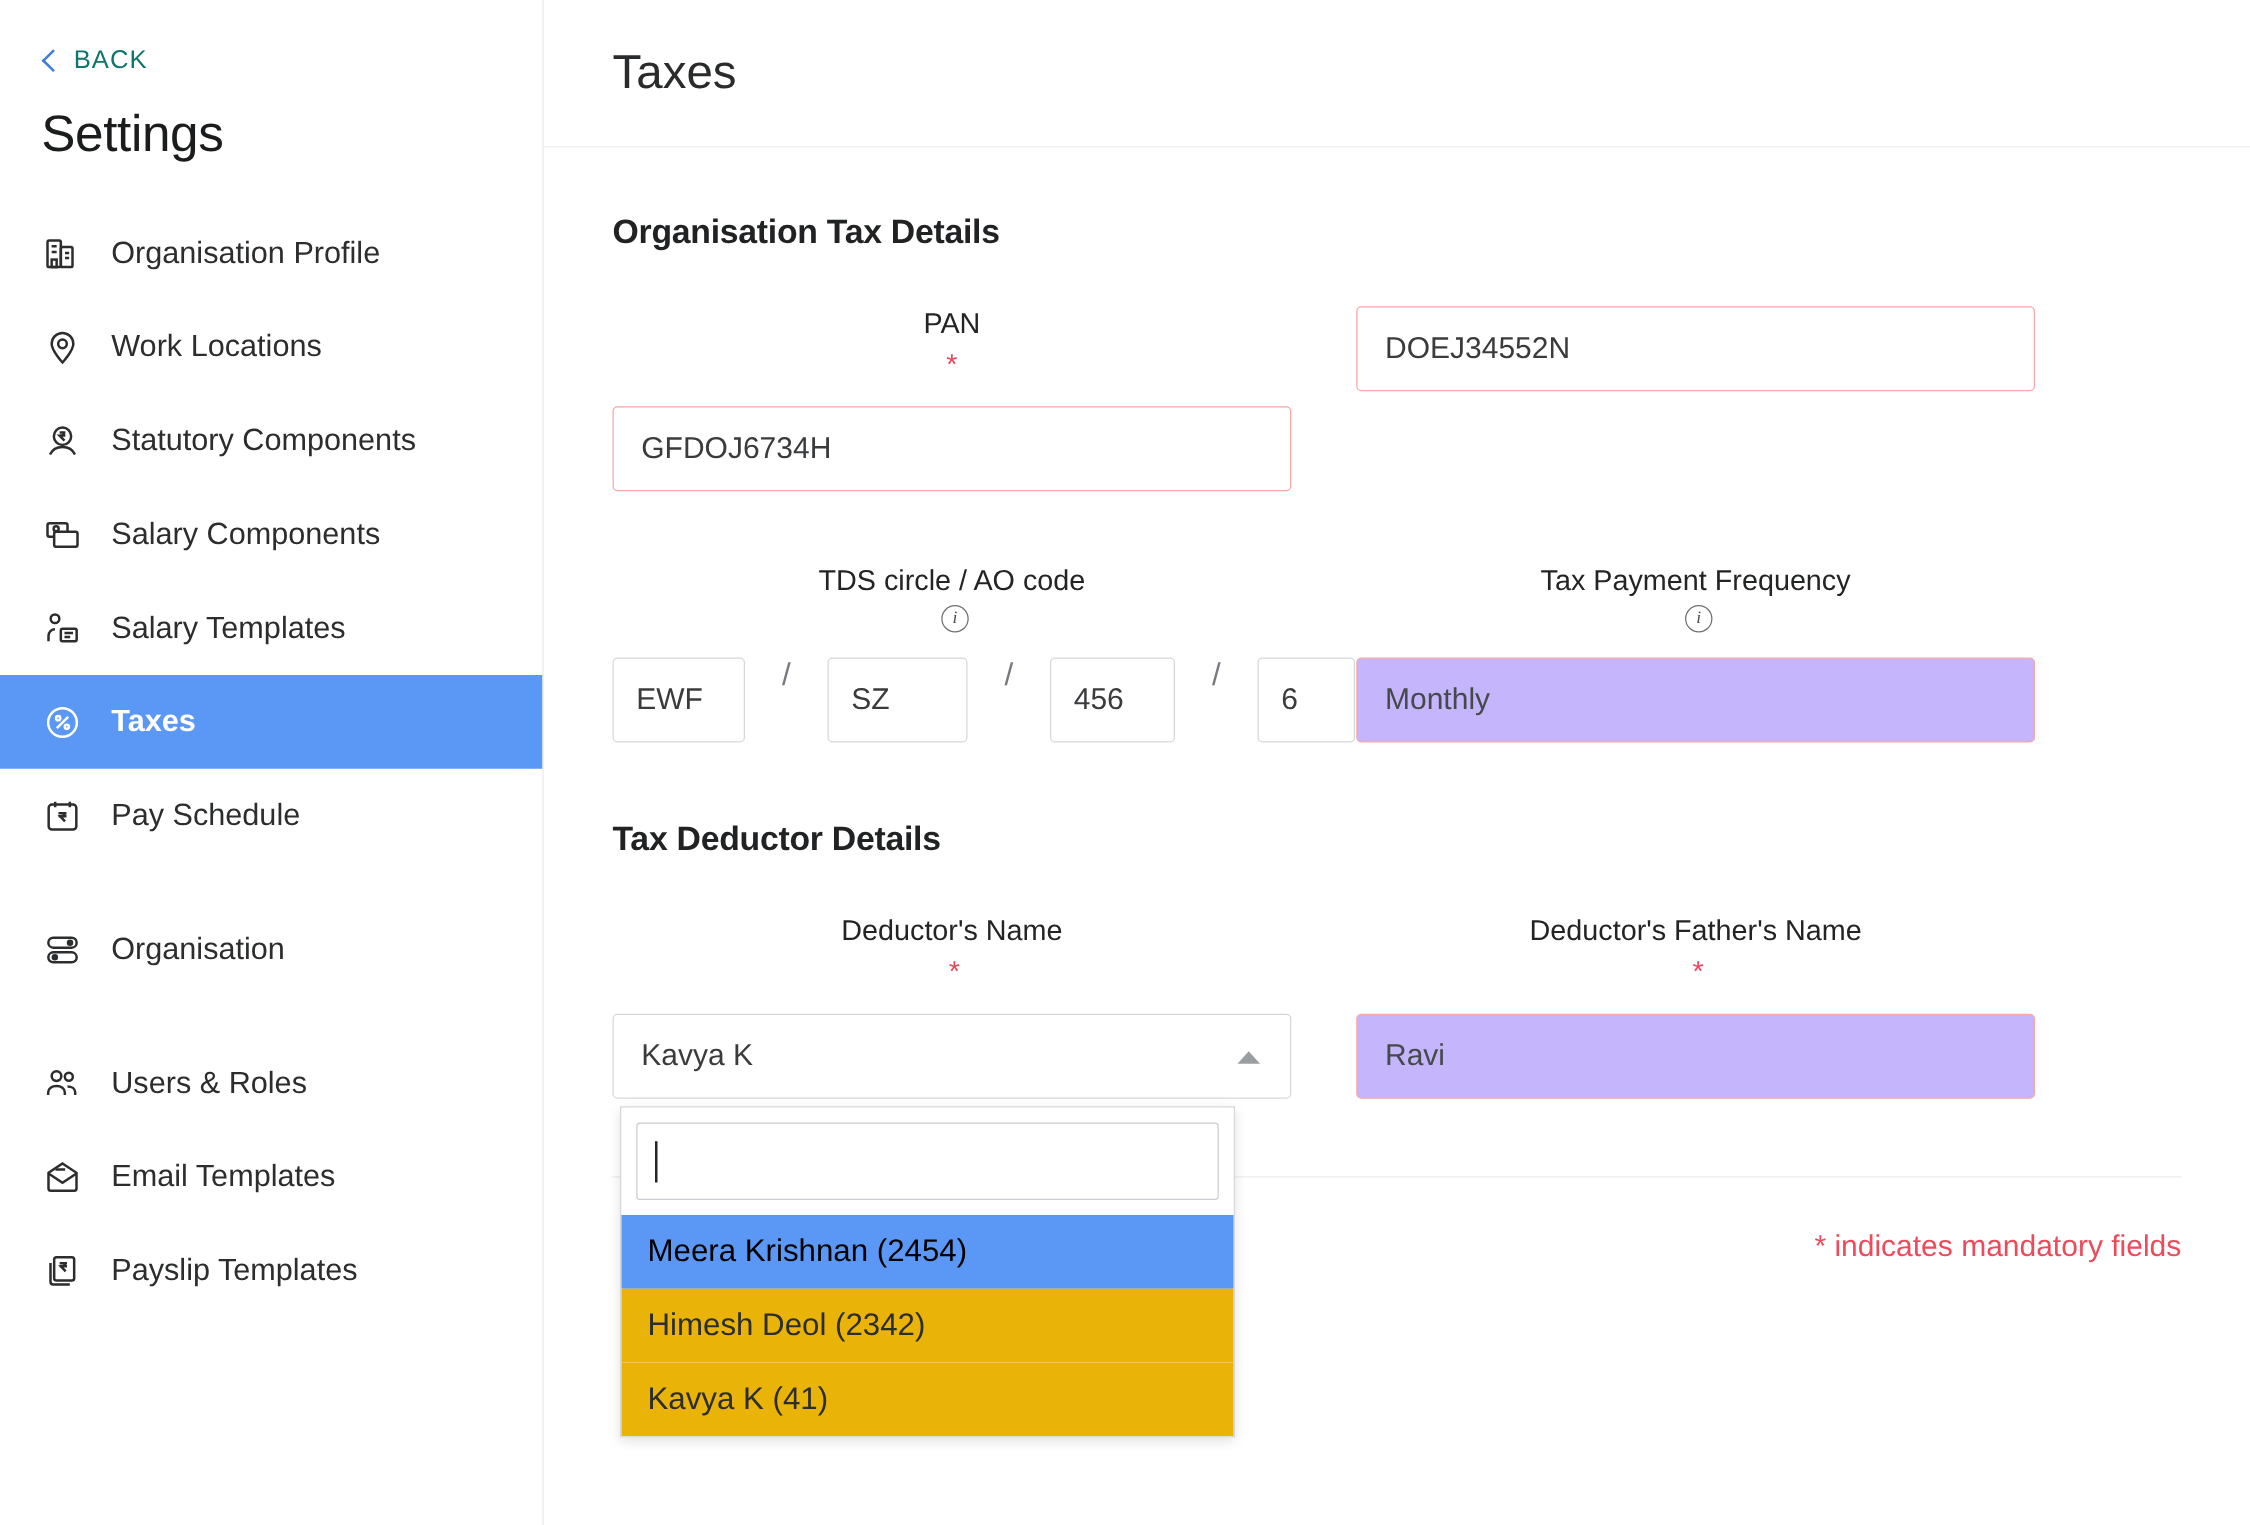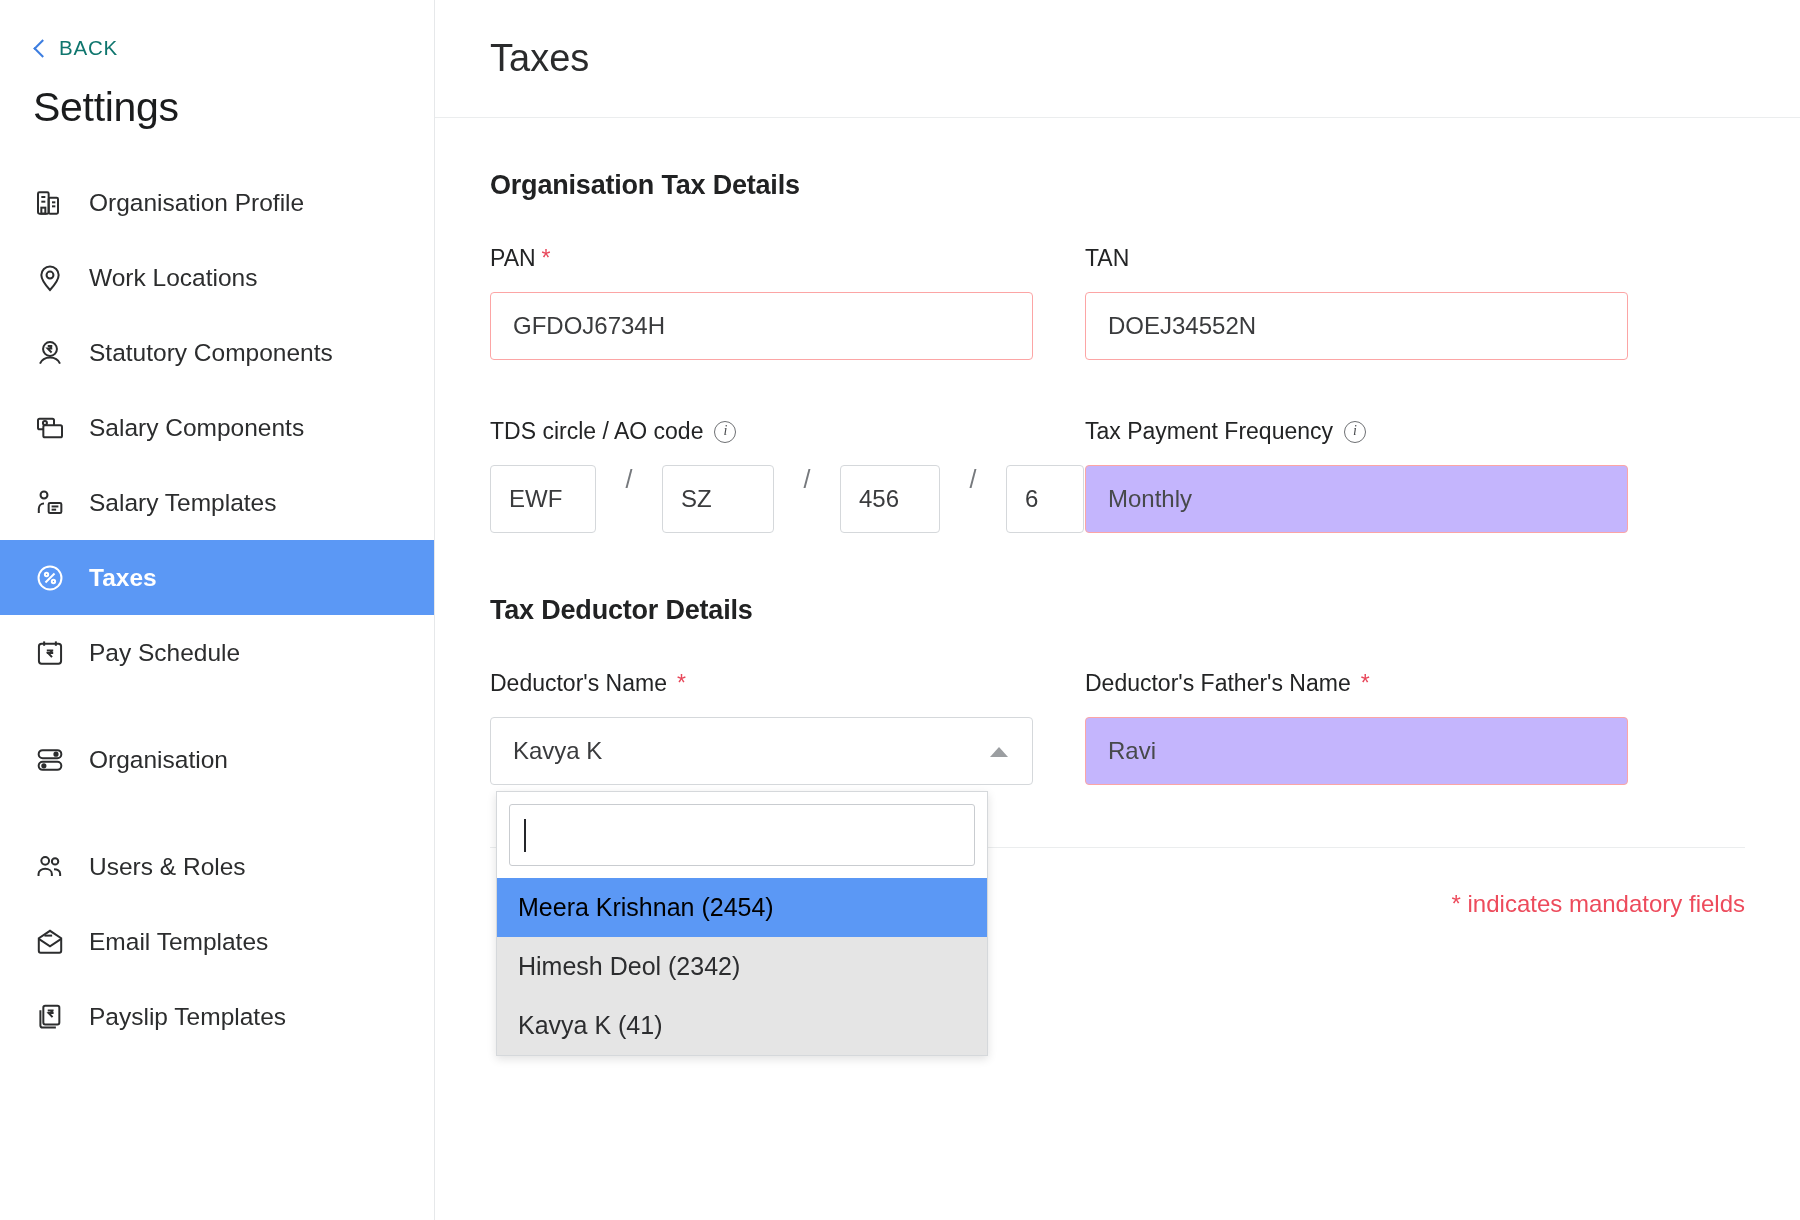--- a/index.html
+++ b/index.html
@@ -129,20 +129,21 @@
   .col-spacer { width: 52px; flex: 0 0 52px; }
 
   .field-label {
     font-size: 23px;
     color: #232425;
     margin-bottom: 20px;
     display: flex;
     align-items: center;
     gap: 6px;
     font-weight: 400;
+    flex-direction: column;
   }
   .req { color: #e8485b; font-size: 23px; }
   .req.spaced { margin-left: 4px; }
 
   .info-icon {
     display: inline-flex;
     align-items: center;
     justify-content: center;
     width: 22px; height: 22px;
     border: 1.6px solid #6e7073;
@@ -258,21 +259,21 @@
     background: #25262a;
   }
   .dropdown-option {
     height: 59px;
     display: flex;
     align-items: center;
     padding-left: 21px;
     font-size: 25px;
     color: #2c2d2f;
     cursor: pointer;
-    background: #e5e5e5;
+    background: #eab308;
   }
   .dropdown-option.selected {
     background: #5b98f5;
     color: #000000;
   }
 
   .footer-divider {
     border-top: 1px solid #ebedee;
     margin-top: 62px;
   }
@@ -450,23 +451,20 @@
       <div class="form-row">
         <div class="col">
           <div class="field-label">
             <span>PAN</span>
               <span class="req">*</span>
           </div>
           <input class="text-input" type="text" value="GFDOJ6734H" style="">
         </div>
         <div class="col-spacer"></div>
         <div class="col right">
-          <div class="field-label">
-            <span>TAN</span>
-          </div>
           <input class="text-input" type="text" value="DOEJ34552N" style="">
         </div>
       </div>
 
       <div class="form-row" style="margin-top:58px;">
         <div class="col">
           <div class="field-label">
             <span>TDS circle / AO code</span>
             <span class="info-icon">i</span>
           </div>

